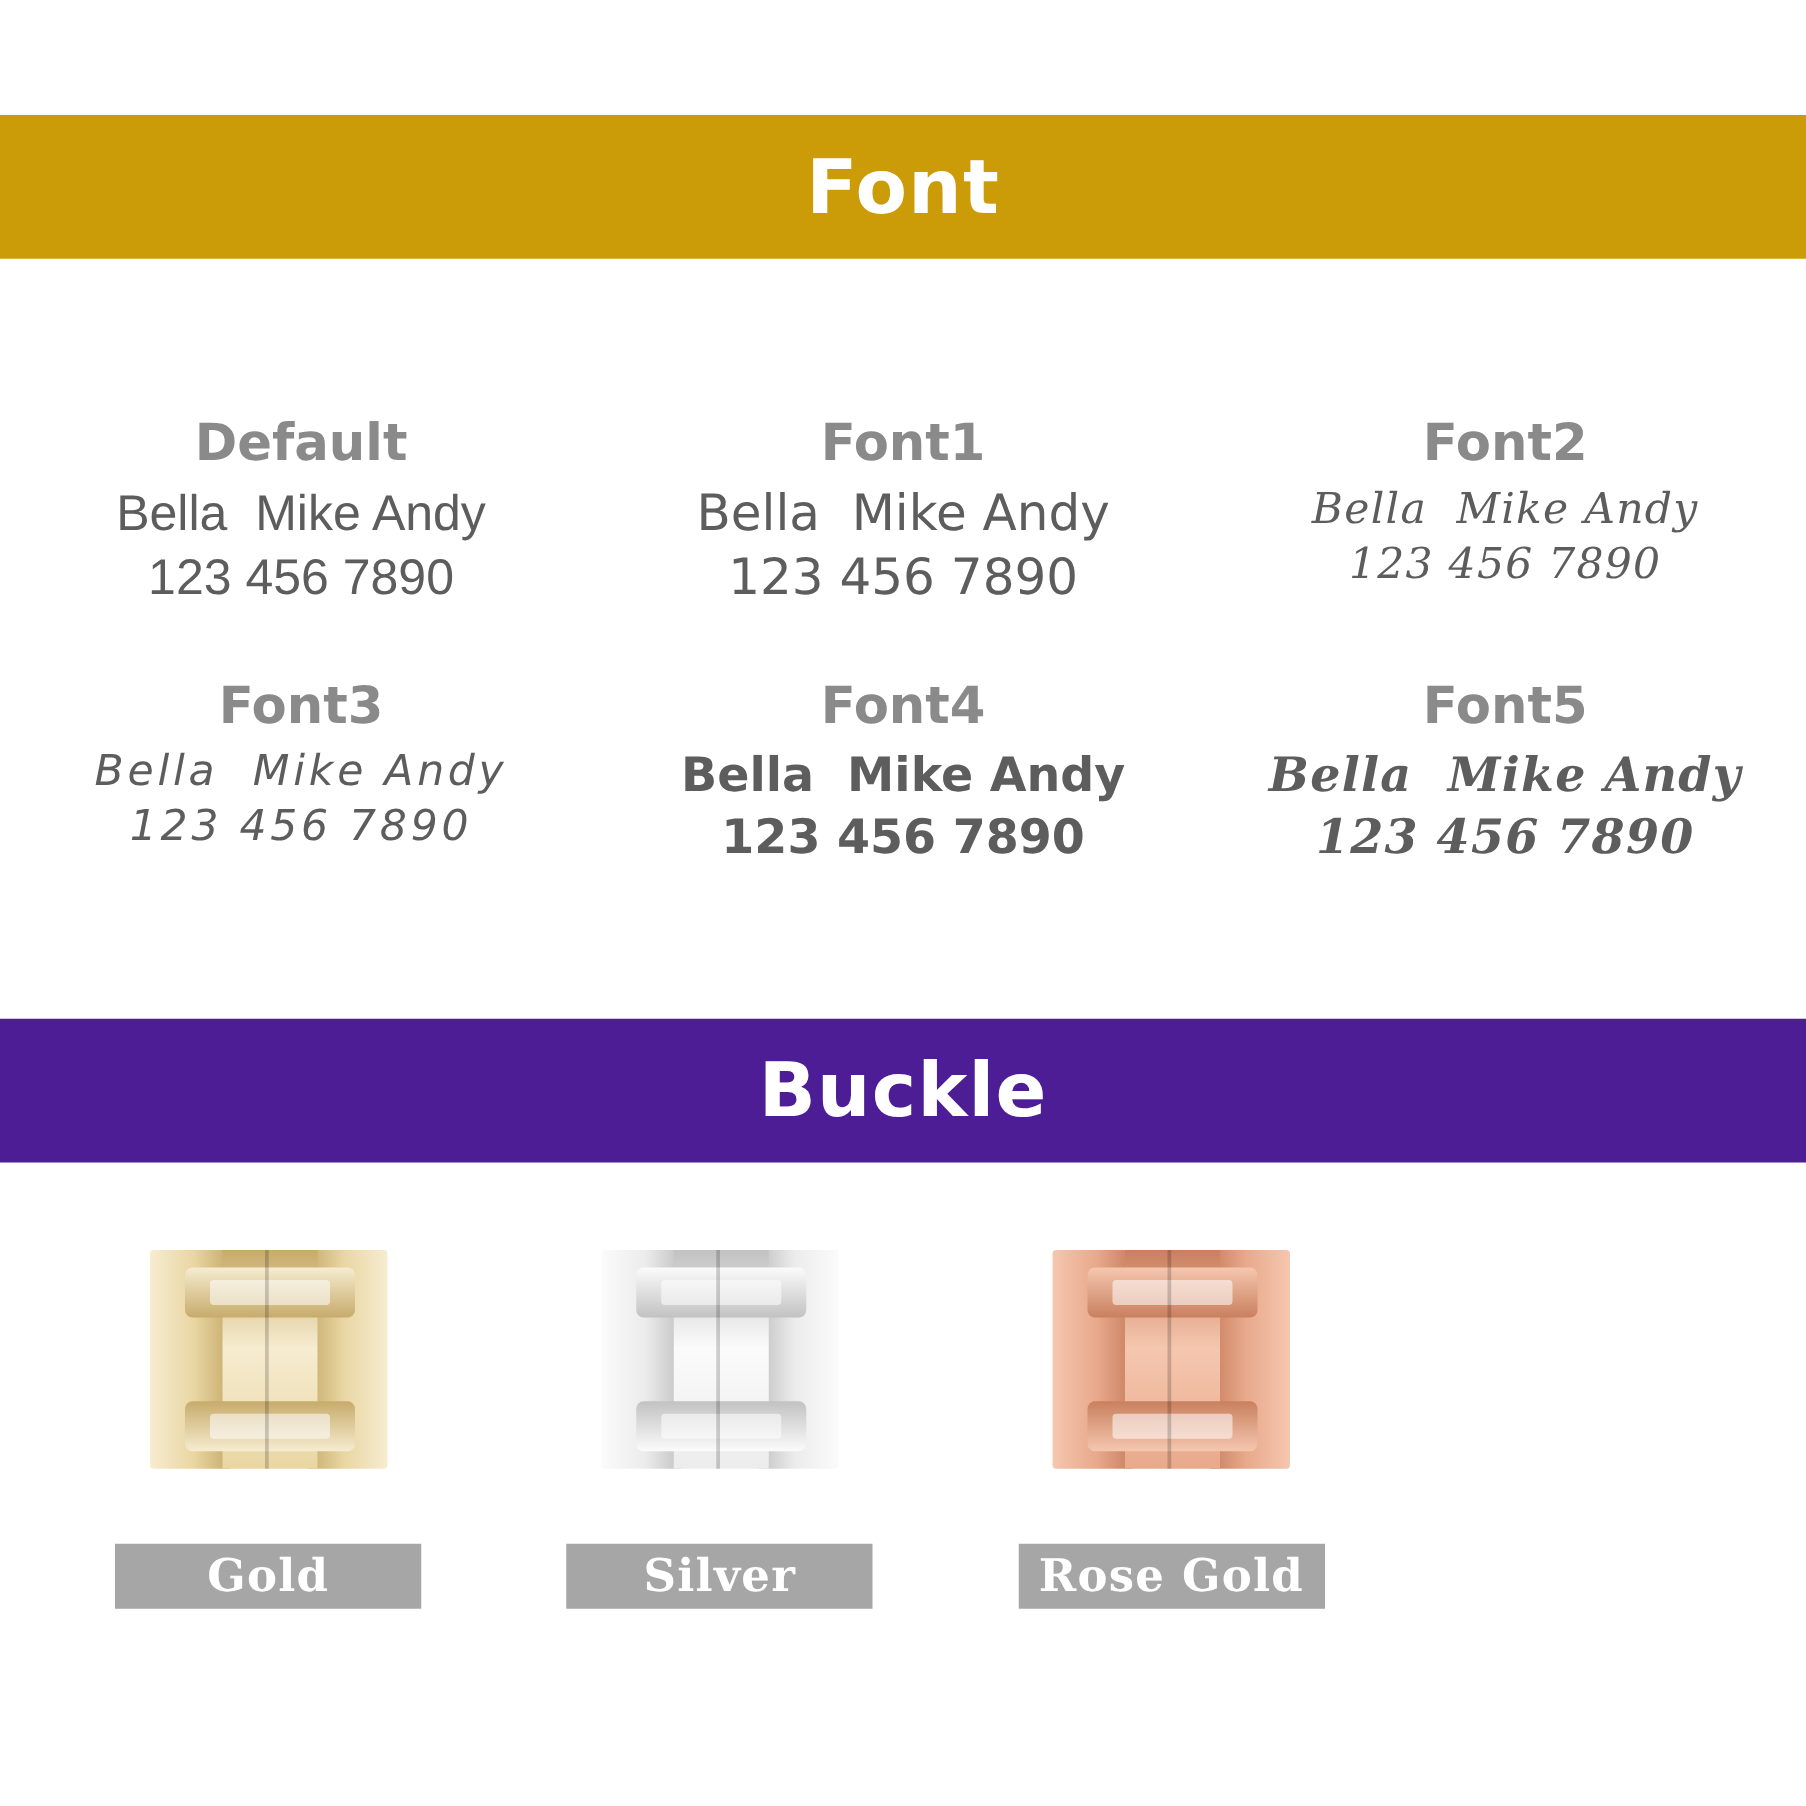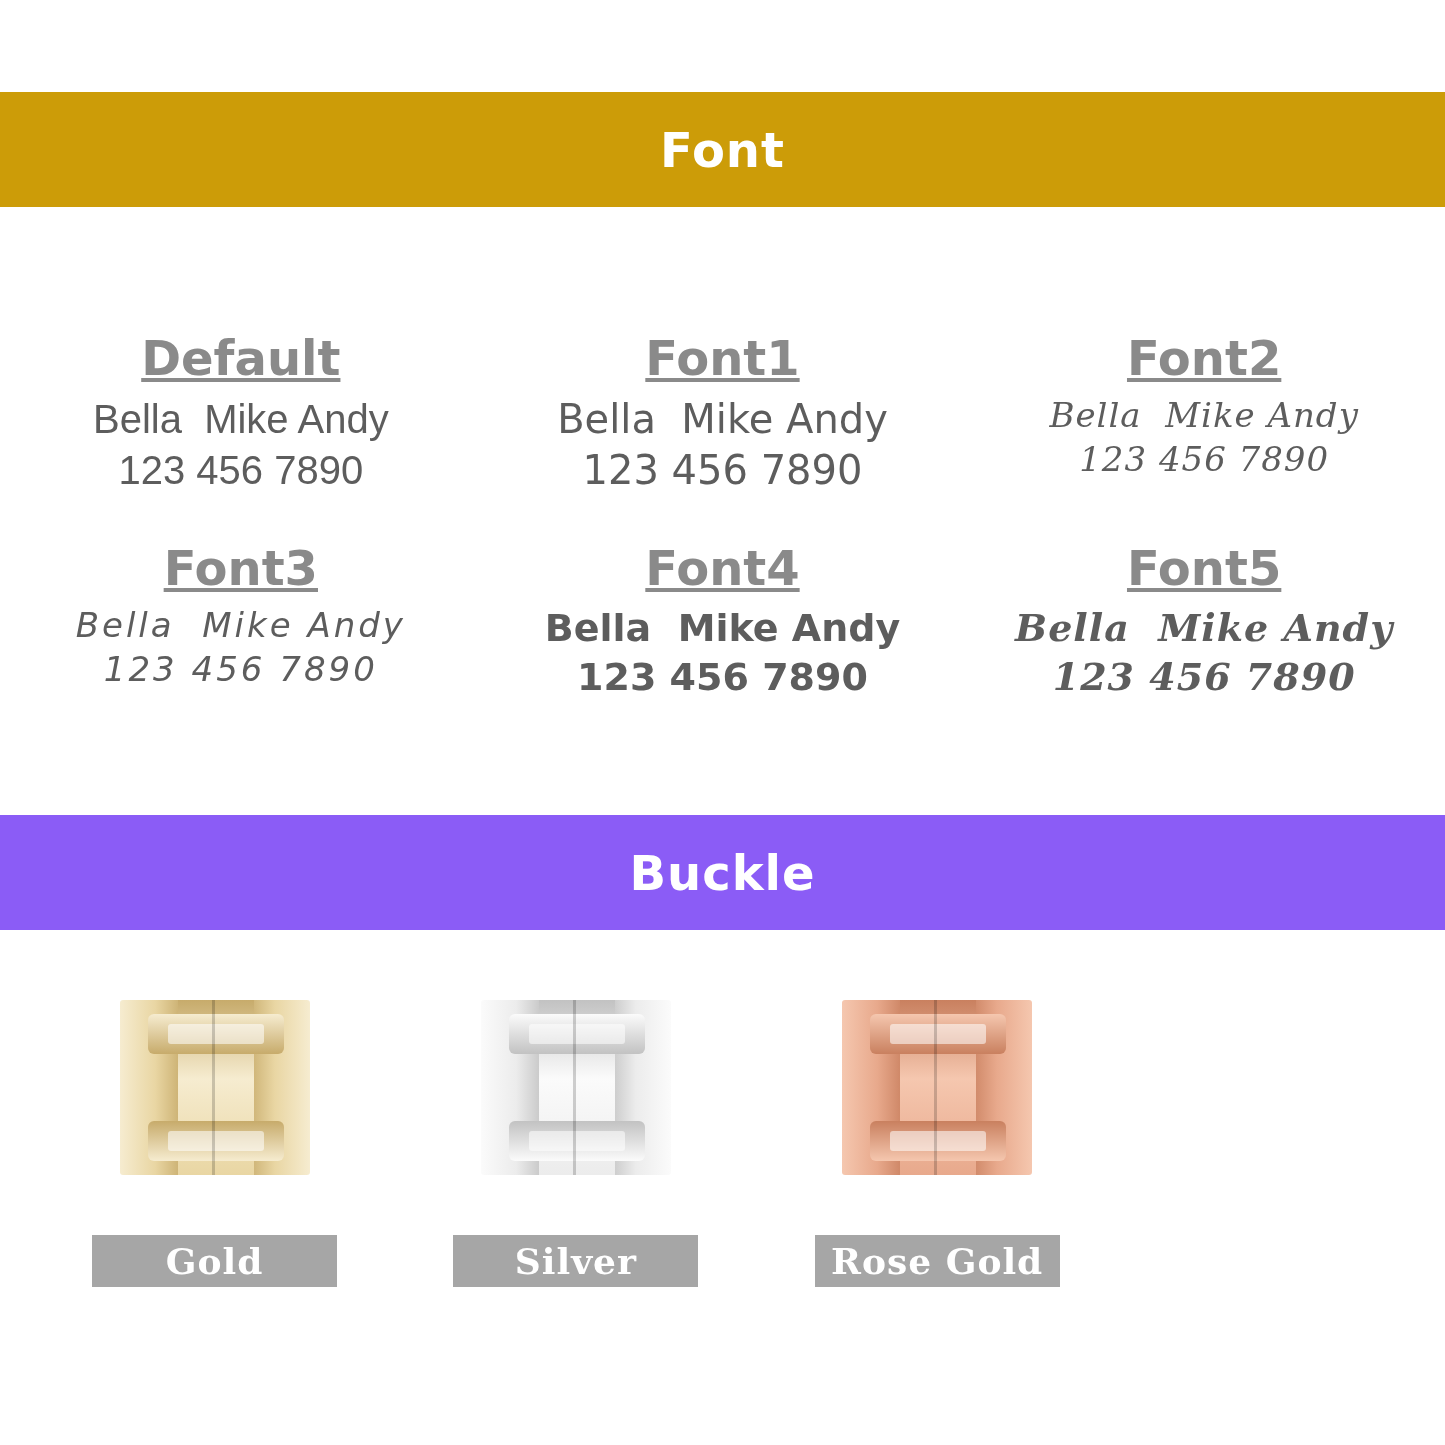--- a/index.html
+++ b/index.html
@@ -24,21 +24,21 @@
     position: absolute;
     left: 0;
     width: 1445px;
     background: #cc9c08;
     display: flex;
     align-items: center;
     justify-content: center;
   }
   .banner-title {
     color: #ffffff;
-    font-size: 48px;
+    font-size: 60px;
     font-weight: bold;
     letter-spacing: 1px;
     font-family: "DejaVu Sans", sans-serif;
   }
   #font-banner {
     top: 92px;
     height: 115px;
   }
   #buckle-banner {
     top: 815px;
@@ -57,25 +57,24 @@
     grid-template-rows: repeat(2, 1fr);
   }
   .font-cell {
     display: flex;
     flex-direction: column;
     align-items: center;
     justify-content: flex-start;
   }
   .font-label {
     color: #8a8a8a;
-    font-size: 48px;
+    font-size: 41px;
     font-weight: bold;
     font-family: "DejaVu Sans", sans-serif;
     margin-bottom: 8px;
-    text-decoration: underline;
   }
   .sample-line {
     color: #5d5d5d;
     line-height: 1.28;
     white-space: pre;
     text-align: center;
   }
 
   
   .s-default .sample-line { font-family: "Liberation Sans", sans-serif; font-size: 40px; }
@@ -234,21 +233,21 @@
     </div>
 
     <div class="font-cell s-font5">
       <div class="font-label">Font5</div>
       <div class="sample-line">Bella  Mike Andy</div>
       <div class="sample-line">123 456 7890</div>
     </div>
 
   </div>
 
-  <div class="banner" id="buckle-banner" style="background: #8b5cf6;">
+  <div class="banner" id="buckle-banner" style="background: #4c1d95;">
     <div class="banner-title">Buckle</div>
   </div>
 
   <div class="buckle-row">
 
     <div class="buckle-cell">
       <div class="buckle-img" id="bk-gold">
         <div class="bk-left" style="background: linear-gradient(90deg, rgb(246, 236, 208), rgb(233, 214, 163) 55%, rgb(199, 171, 107));"></div>
         <div class="bk-right" style="background: linear-gradient(270deg, rgb(246, 236, 208), rgb(233, 214, 163) 55%, rgb(199, 171, 107));"></div>
         <div class="bk-mid" style="background: linear-gradient(rgb(199, 171, 107), rgb(246, 236, 208) 45%, rgb(233, 214, 163));"></div>

